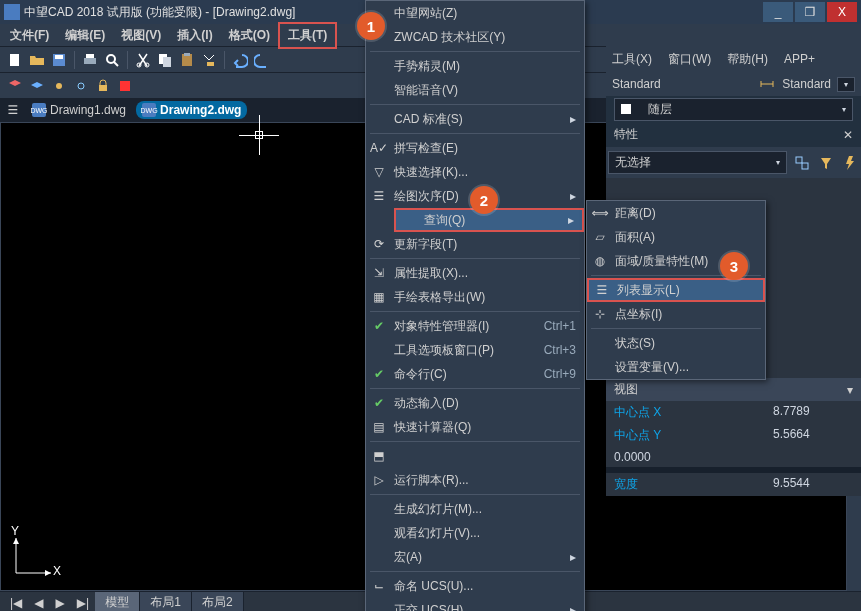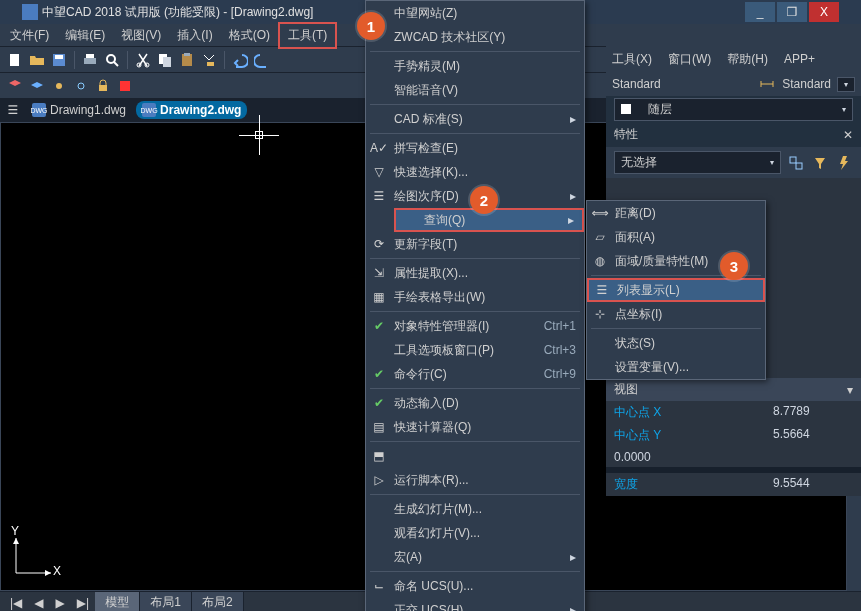--- a/index.html
+++ b/index.html
@@ -1,28 +1,28 @@
 <!DOCTYPE html>
 <html><head>
 <meta charset="utf-8">
 <style>
 * { margin:0; padding:0; box-sizing:border-box; font-family:"Microsoft YaHei","SimSun",sans-serif; font-size:12px; }
 body { background:#2b3440; color:#d0d0d0; width:861px; height:611px; overflow:hidden; position:relative; }
 
 
-.titlebar { height:24px; background:#2b3b50; display:flex; align-items:center; padding:0 22px; color:#e0e0e0; }
+.titlebar { height:24px; background:#2b3b50; display:flex; align-items:center; padding:0 4px; color:#e0e0e0; }
 .titlebar .appicon { width:16px; height:16px; background:#4a7cc0; margin-right:4px; }
 .titlebar .title { flex:1; }
 .titlebar .winbtn { width:30px; height:20px; display:flex; align-items:center; justify-content:center; margin-left:2px; }
 .titlebar .winbtn.min { background:#3a5a7a; }
 .titlebar .winbtn.max { background:#3a5a7a; }
 .titlebar .winbtn.close { background:#c03030; color:#fff; }
 
 
-.menubar { height:22px; background:#2f3c4d; display:flex; align-items:center; padding:0 2px; position:relative; z-index:1; }
+.menubar { height:22px; background:#2f3c4d; display:flex; align-items:center; padding:0 2px; position:relative; z-index:1;font-weight:bold; }
 .menubar .mitem { padding:3px 8px; cursor:default; }
 .menubar .mitem.hl { border:2px solid #d9534f; background:#2f3c4d; }
 
 
 .toolbar { height:26px; background:#2f3c4d; display:flex; align-items:center; gap:4px; padding:2px 6px; border-top:1px solid #1a222e; }
 .tbtn { width:18px; height:18px; display:inline-flex; align-items:center; justify-content:center; }
 .tbtn svg { width:16px; height:16px; }
 .tsep { width:1px; height:18px; background:#4a5668; margin:0 2px; }
 
 
@@ -64,21 +64,21 @@
 .menu.sub .row.hl2 { background:#3a5f86; border:2px solid #d9534f; }
 
 
 .rightcol { position:absolute; right:0; top:46px; width:255px; background:#2b3440; z-index:0; }
 .rc-toolbar { height:26px; background:#2f3c4d; display:flex; align-items:center; padding:0 6px; gap:16px; }
 .rc-combo { background:#1a222e; border:1px solid #4a5668; padding:2px 6px; display:flex; align-items:center; gap:4px; }
 .rc-combo .tri { font-size:8px; color:#cfd6e0; }
 .rc-row { height:24px; background:#2f3c4d; display:flex; align-items:center; padding:0 6px; gap:6px; }
 .rc-darkrow { height:26px; background:#22303f; display:flex; align-items:center; justify-content:flex-end; padding:0 8px; gap:12px;}
 .panel-hdr { background:#22303f; padding:4px 8px; display:flex; align-items:center; justify-content:space-between; }
-.panel-sel { background:#2f3c4d; padding:4px 8px; display:flex; align-items:center; gap:6px; }
+.panel-sel { background:#2f3c4d; padding:4px 2px; display:flex; align-items:center; gap:6px; }
 .prop-section { background:#3a4658; padding:3px 8px; display:flex; align-items:center; justify-content:space-between;}
 .prop-row { display:flex; padding:3px 8px; background:#2b3440; }
 .prop-row .k { flex:1; color:#0ea5e9; }
 .prop-row .v { width:80px; color:#cfd6e0; }
 
 
 .callout { position:absolute; width:28px; height:28px; border-radius:50%; background:#e25b2b; color:#fff; display:flex; align-items:center; justify-content:center; font-size:15px; font-weight:bold; z-index:200; box-shadow:0 0 0 2px rgba(255,255,255,.15);}
 .c1 { left:357px; top:12px; }
 .c2 { left:470px; top:186px; }
 .c3 { left:720px; top:252px; }

